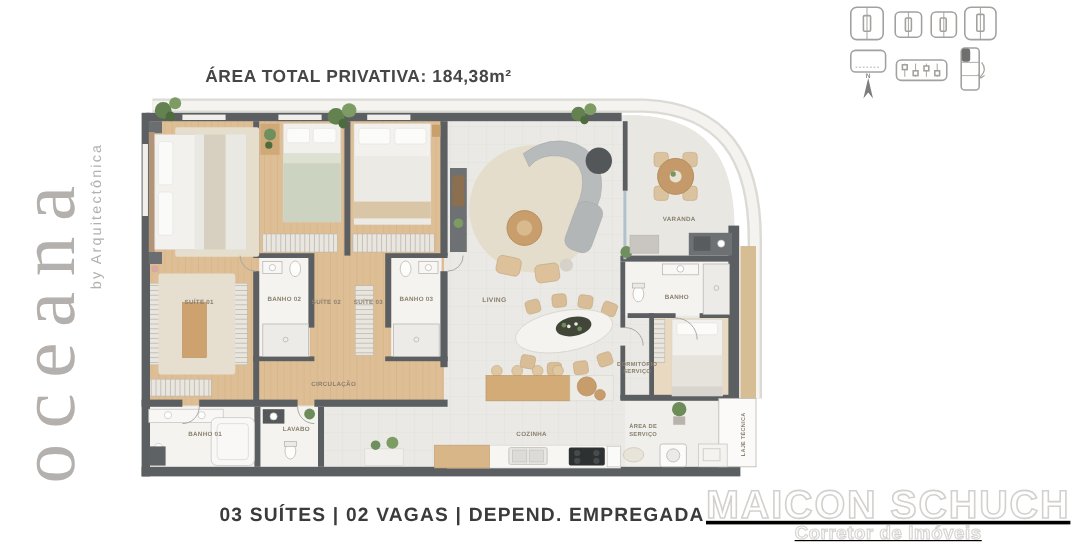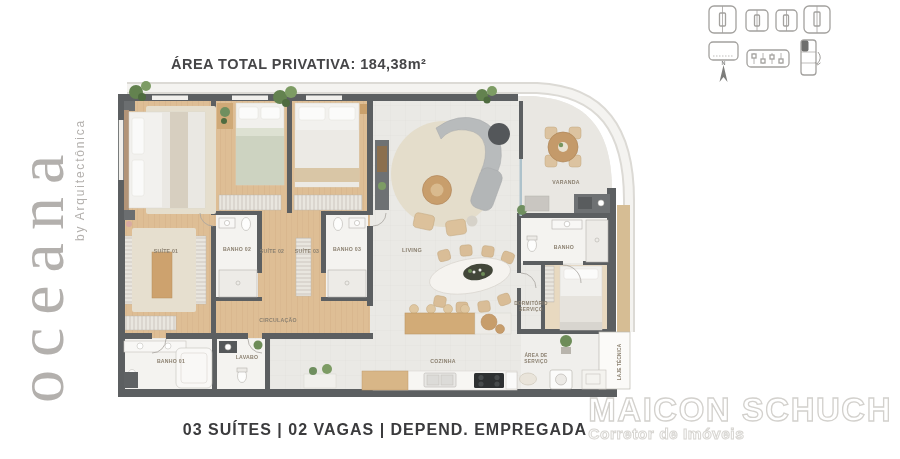--- a/index.html
+++ b/index.html
@@ -9,21 +9,21 @@
          letter-spacing:1px;color:#3b3b3d;white-space:nowrap;}
   .subtitle{position:absolute;left:123px;top:56px;font-size:14.5px;font-weight:600;
          letter-spacing:.5px;color:#464648;white-space:nowrap;margin-left:48px;}
   .features{position:absolute;left:110px;top:421px;width:550px;text-align:center;
          font-size:16px;font-weight:600;letter-spacing:1px;color:#3b3b3d;white-space:nowrap;}
   .logo-wrap{position:absolute;left:-112px;top:196px;width:330px;height:84px;
          transform:rotate(-90deg);display:flex;flex-direction:column;justify-content:flex-start;}
   .logo-main{font-family:"Liberation Serif",serif;font-size:66px;line-height:60px;
          color:#b3b0ad;letter-spacing:13px;font-weight:400;}
   .logo-by{font-size:12px;color:#b3b0ad;letter-spacing:1.8px;margin-left:162px;margin-top:2px;}
-  .wm{position:absolute;right:8px;top:394px;text-align:left;z-index:5;}
+  .wm{position:absolute;right:8px;top:405px;text-align:center;z-index:5;text-decoration:underline;}
   .wm-name{font-size:33px;font-weight:700;letter-spacing:1.5px;line-height:31px;
          color:rgba(255,255,255,.55);-webkit-text-stroke:1.3px #d3d1cd;white-space:nowrap;}
   .wm-role{font-size:15.5px;font-weight:700;letter-spacing:.5px;line-height:17px;
          color:rgba(255,255,255,.6);-webkit-text-stroke:1px #d7d5d1;white-space:nowrap;}
   .plan{position:absolute;left:115px;top:75px;width:525px;height:325px;}
   .icons{position:absolute;left:695px;top:2px;width:165px;height:88px;}
   .rlabel{font-family:"Liberation Sans",sans-serif;font-weight:700;fill:#8b8070;letter-spacing:.25px;}
 </style>
 </head>
 <body>

